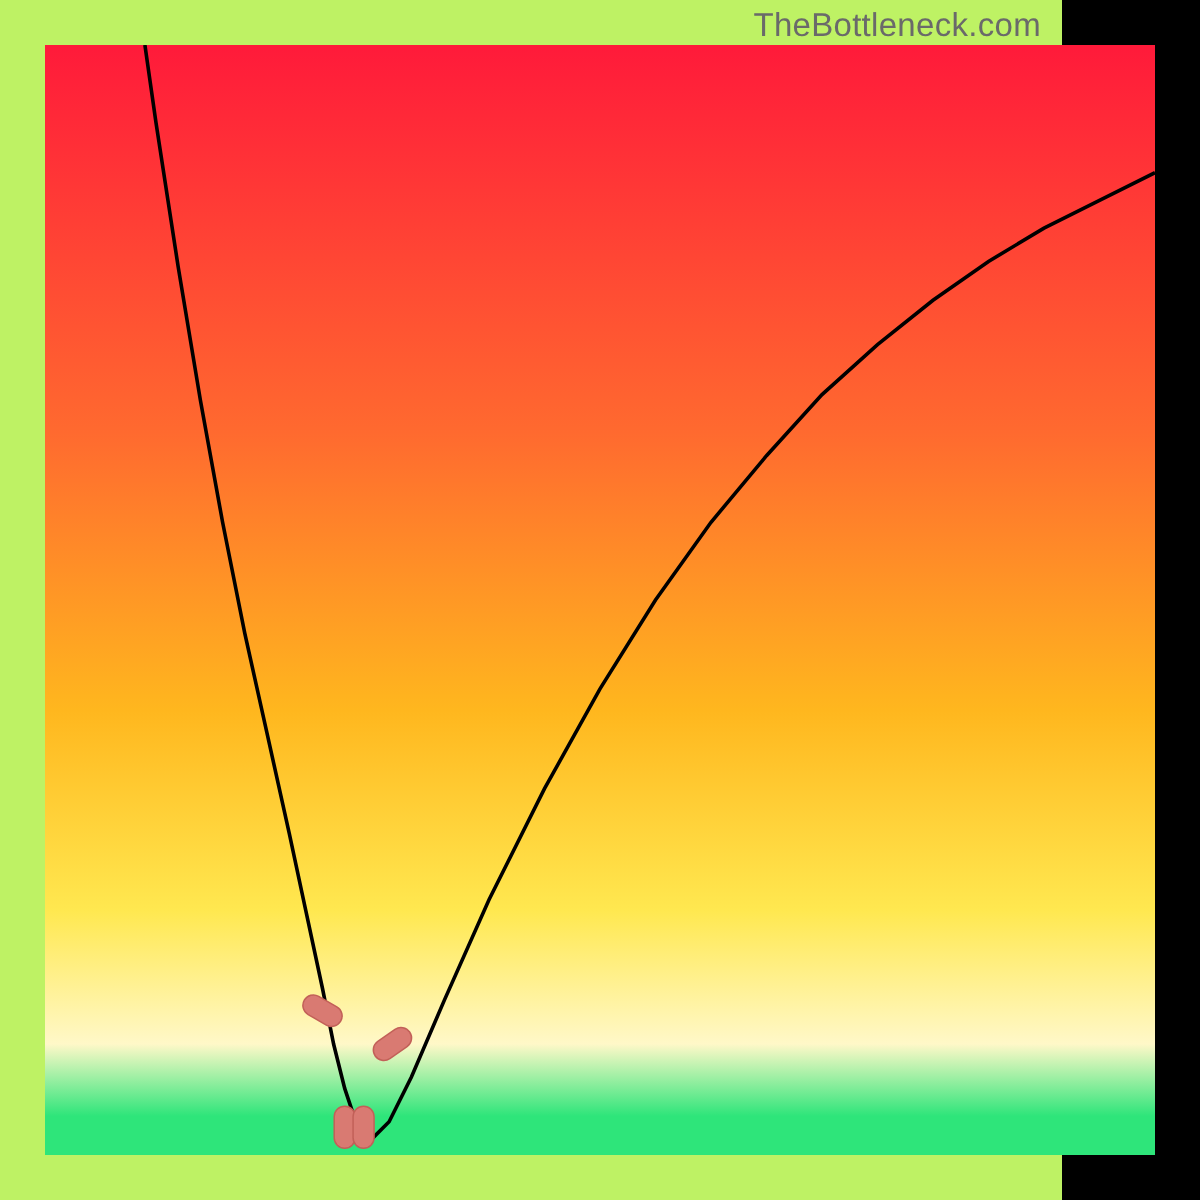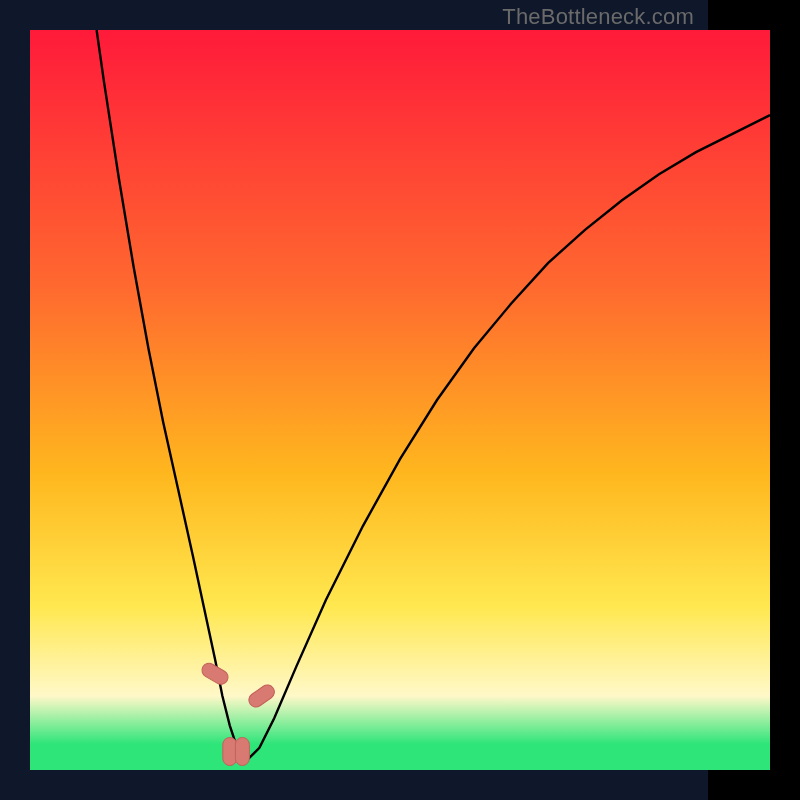--- a/index.html
+++ b/index.html
@@ -8,21 +8,21 @@
     width: 800px;
     height: 800px;
     background: #000;
     overflow: hidden;
     font-family: Arial, Helvetica, sans-serif;
   }
   .frame {
     position: relative;
     width: 708px;
     height: 800px;
-    background: #0f172a;
+    background: #bef264;
   }
   .plot-area {
     position: absolute;
     left: 30px;
     top: 30px;
     width: 740px;
     height: 740px;
     overflow: hidden;
   }
   .gradient-bg {

